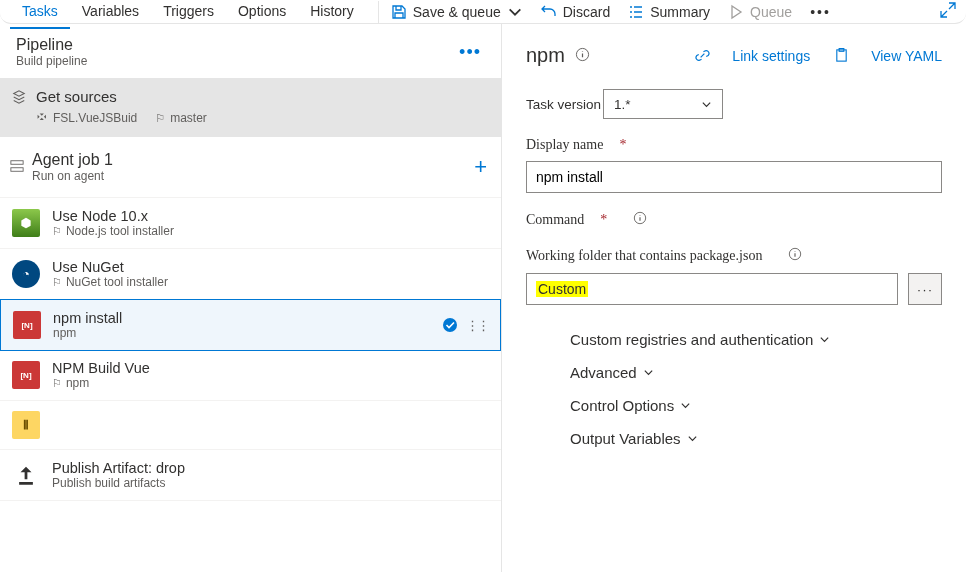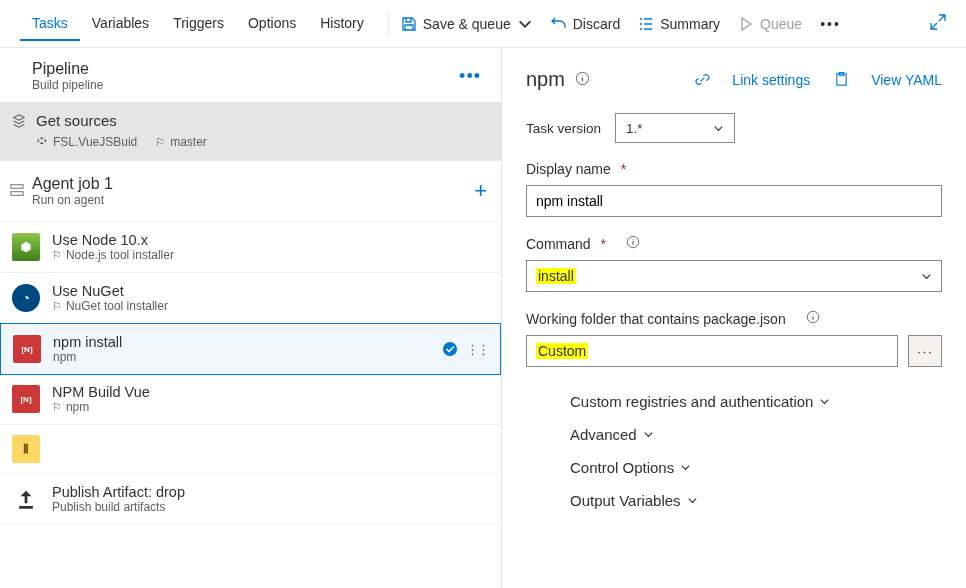--- a/index.html
+++ b/index.html
@@ -1,30 +1,30 @@
 <!DOCTYPE html>
 <html><head>
 <meta charset="utf-8">
 <style>
 * { box-sizing: border-box; margin: 0; padding: 0; }
 body { font-family: "Segoe UI", Arial, sans-serif; font-size: 13.5px; color: #323130; width: 966px; height: 588px; overflow: hidden; background: #fff; }
-.topbar { display: flex; align-items: center; border-bottom: 1px solid #e5e5e5; height: 48px; padding: 0 20px; }
+.topbar { display: flex; align-items: center; border-bottom: 1px solid #e5e5e5; height: 24px; padding: 0 10px; border-radius: 11px; }
 .tabrow { display: flex; }
 .tab { padding: 9px 12px 8px; cursor: pointer; font-size: 14px; color: #323130; }
 .tab.active { color: #0078d4; border-bottom: 2px solid #0078d4; font-weight: 400; }
 .toolbar-sep { width: 1px; height: 22px; background: #e5e5e5; margin: 0 12px; }
 .toolbar { display: flex; align-items: center; gap: 18px; }
 .tool { display: flex; align-items: center; gap: 6px; cursor: pointer; font-size: 14px; color: #323130; }
 .tool.muted { color: #a19f9d; }
 .tool svg { width: 16px; height: 16px; }
 .expand-ic { margin-left: auto; }
 .main { display: flex; height: calc(100% - 40px); }
 .left { width: 502px; border-right: 1px solid #e5e5e5; overflow-y: auto; }
 .right { flex: 1; padding: 20px 24px 0 24px; overflow-y: auto; }
-.pl-head { display: flex; align-items: center; padding: 12px 16px 10px; margin-left: 16px; }
+.pl-head { display: flex; align-items: center; padding: 12px 16px 10px; }
 .pl-head-txt h3 { font-size: 16px; font-weight: 400; }
 .pl-head-txt .sub { font-size: 12px; color: #605e5c; }
 .ellipsis { margin-left: auto; color: #0078d4; font-size: 18px; letter-spacing:1px; cursor: pointer; padding:0 4px;}
 .src-row { background:#e5e5e5; padding: 10px 16px 12px 12px; display:flex; gap:10px; align-items:flex-start;}
 .src-icon { font-size:15px; color:#605e5c; margin-top:2px;}
 .src-body h4 { font-size:15px; font-weight:400; }
 .src-meta { display:flex; gap:18px; margin-top:6px; font-size:12px; color:#605e5c; align-items:center;}
 .src-meta .mi { display:flex; gap:5px; align-items:center;}
 .job-row { display:flex; align-items:center; padding: 14px 14px 14px 10px; border-bottom:1px solid #f3f2f1;}
 .job-row h4 { font-size:16px; font-weight:400;}
@@ -41,21 +41,21 @@
 .ic-nuget{ background:#004880;}
 .ic-npm{ background:#cb3837;}
 .ic-zip{ background:#fdd663; color:#6b4e00 !important;}
 .ic-pub{ color:#323130 !important;}
 .rhead { display:flex; align-items:center; gap:10px; margin-bottom:22px;}
 .rhead h2 { font-size:20px; font-weight:400;}
 .rhead .info { color:#605e5c;}
 .rlink { display:flex; align-items:center; gap:22px; color:#0078d4; font-size:14px; cursor:pointer;}
 .rhead .spacer { flex:1;}
 .field { margin-bottom:18px;}
-.flabel { font-size:14px; color:#323130; margin-bottom:8px; display:flex; gap:10px; align-items:center;}
+.flabel { font-size:14px; color:#323130; margin-bottom:8px; display:flex; gap:16px; align-items:center;font-family:Liberation Serif, serif;}
 .req { color:#a4262c;}
 .input { width:100%; border:1px solid #8a8886; padding:6px 9px; font-size:14px; font-family:inherit; height:32px;}
 .select { width:100%; border:1px solid #8a8886; padding:5px 9px; font-size:14px; height:32px; display:flex; justify-content:space-between; align-items:center; cursor:pointer; background:#fff;}
 .hl { background: #ffff00; padding:0 2px;}
 .row2 { display:flex; gap:10px; align-items:center;}
 .row2 .input { flex:1;}
 .morebtn { width:34px; height:32px; border:1px solid #8a8886; background:#f3f2f1; cursor:pointer; display:flex; align-items:center; justify-content:center; letter-spacing:1px;}
 .accordion { font-size:15px; padding:8px 0; display:flex; gap:6px; align-items:center; cursor:pointer;margin-left:44px;}
 .tv-select { border:1px solid #8a8886; padding:5px 10px; width:120px; height:30px; display:flex; justify-content:space-between; align-items:center; cursor:pointer; background:#fff;}
 .flag{font-size:11px;}
@@ -235,21 +235,21 @@
       </div>
       <div class="rlink" style="margin-left:14px;">
         <svg width="15" height="15" viewBox="0 0 16 16">
             <rect x="3" y="2" width="10" height="12" fill="none" stroke="#0078d4" stroke-width="1.2"></rect>
             <rect x="5.5" y="0.5" width="5" height="3" fill="none" stroke="#0078d4" stroke-width="1.2"></rect>
           </svg>
         <span>View YAML</span>
       </div>
     </div>
 
-    <div class="field" style="display:flex;align-items:center;gap:14px;">
+    <div class="field" style="display:flex;align-items:center;gap:2px;">
       <span>Task version</span>
       <div class="tv-select">
         <span>1.*</span>
         <svg width="11" height="11" viewBox="0 0 12 12">
             <path fill="none" stroke="#323130" stroke-width="1.3" d="M2 4l4 4 4-4"></path>
           </svg>
       </div>
     </div>
 
     <div class="field">
@@ -264,26 +264,20 @@
       <div class="flabel">
           <span>Command</span>
           <span class="req">*</span>
         <span style="margin-left:10px;">
           <svg width="14" height="14" viewBox="0 0 16 16">
               <circle cx="8" cy="8" r="6.5" fill="none" stroke="#605e5c"></circle>
               <path stroke="#605e5c" stroke-width="1.3" d="M8 7v4M8 4.5v.5"></path>
             </svg>
         </span>
       </div>
-      <div class="select">
-        <span class="hl">install</span>
-        <svg width="11" height="11" viewBox="0 0 12 12">
-            <path fill="none" stroke="#323130" stroke-width="1.3" d="M2 4l4 4 4-4"></path>
-          </svg>
-      </div>
     </div>
 
     <div class="field">
       <div class="flabel">
           <span>Working folder that contains package.json</span>
         <span style="margin-left:10px;">
           <svg width="14" height="14" viewBox="0 0 16 16">
               <circle cx="8" cy="8" r="6.5" fill="none" stroke="#605e5c"></circle>
               <path stroke="#605e5c" stroke-width="1.3" d="M8 7v4M8 4.5v.5"></path>
             </svg>

